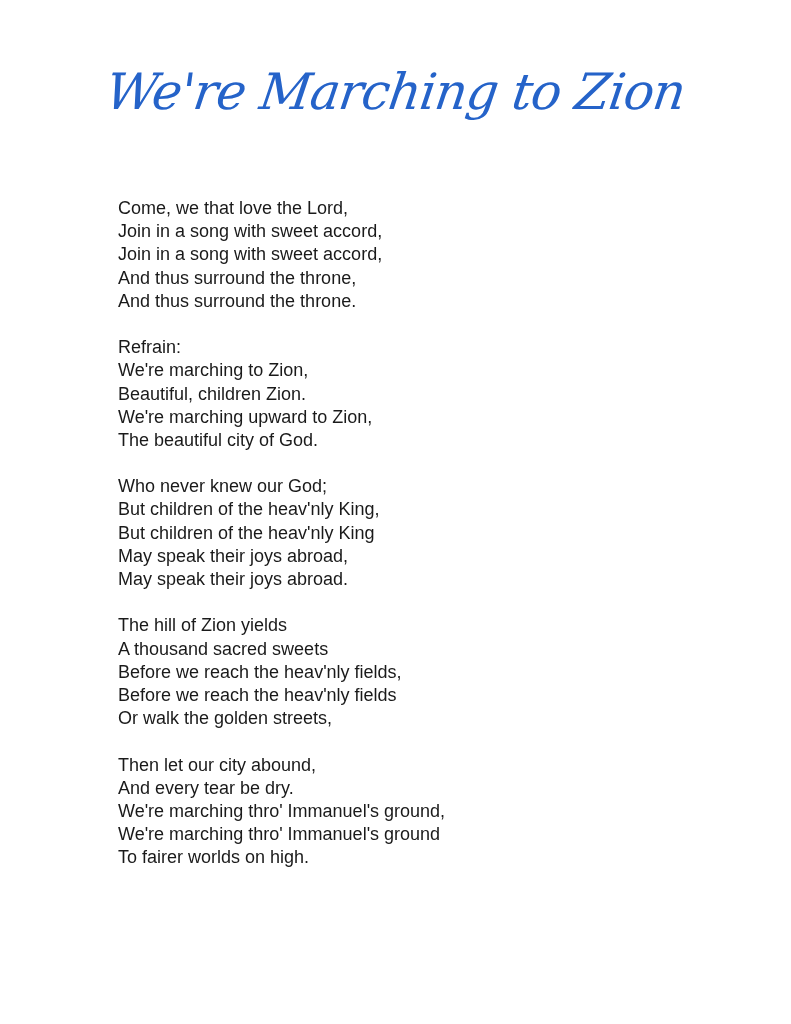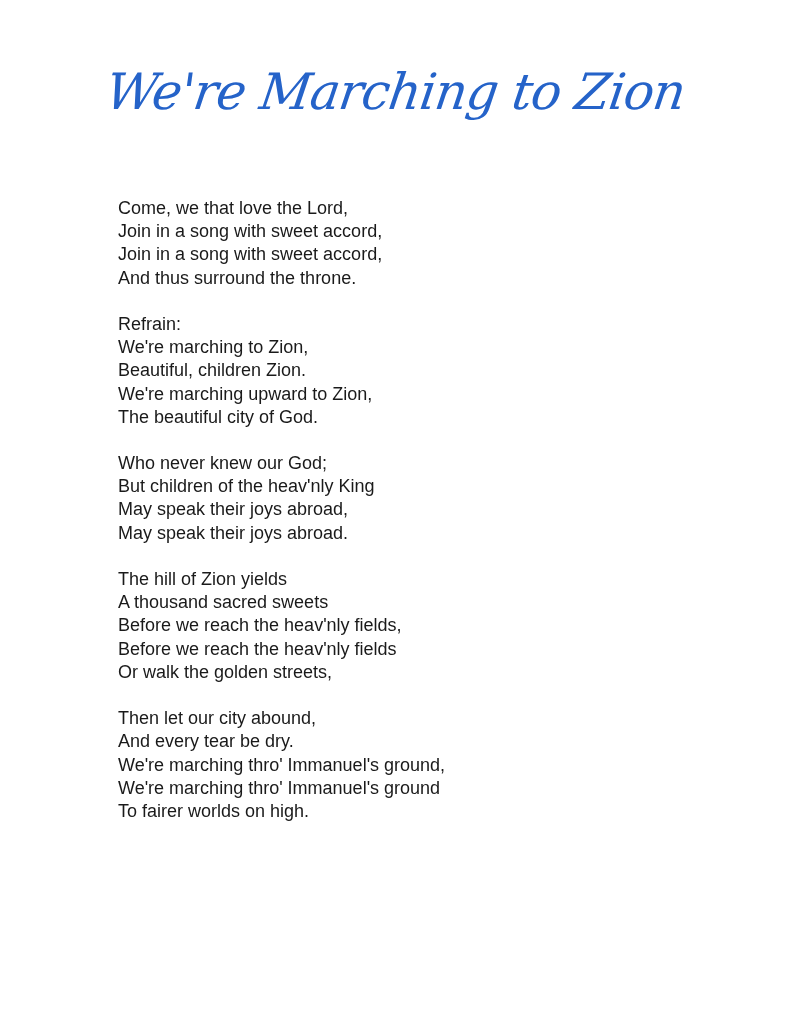--- a/index.html
+++ b/index.html
@@ -49,31 +49,33 @@
 </head>
 <body>
 
 <div class="title" style="color: rgb(37, 99, 201);">We're Marching to Zion</div>
 
 <div class="lyrics">
   <div class="stanza">
     <span class="line">Come, we that love the Lord,</span>
     <span class="line">Join in a song with sweet accord,</span>
     <span class="line">Join in a song with sweet accord,</span>
+    <span class="line">And thus surround the throne,</span>
     <span class="line">And thus surround the throne.</span>
   </div>
   <div class="stanza">
     <span class="line">Refrain:</span>
     <span class="line">We're marching to Zion,</span>
     <span class="line">Beautiful, children Zion.</span>
     <span class="line">We're marching upward to Zion,</span>
     <span class="line">The beautiful city of God.</span>
   </div>
   <div class="stanza">
     <span class="line">Who never knew our God;</span>
+    <span class="line">But children of the heav'nly King,</span>
     <span class="line">But children of the heav'nly King</span>
     <span class="line">May speak their joys abroad,</span>
     <span class="line">May speak their joys abroad.</span>
   </div>
   <div class="stanza">
     <span class="line">The hill of Zion yields</span>
     <span class="line">A thousand sacred sweets</span>
     <span class="line">Before we reach the heav'nly fields,</span>
     <span class="line">Before we reach the heav'nly fields</span>
     <span class="line">Or walk the golden streets,</span>

